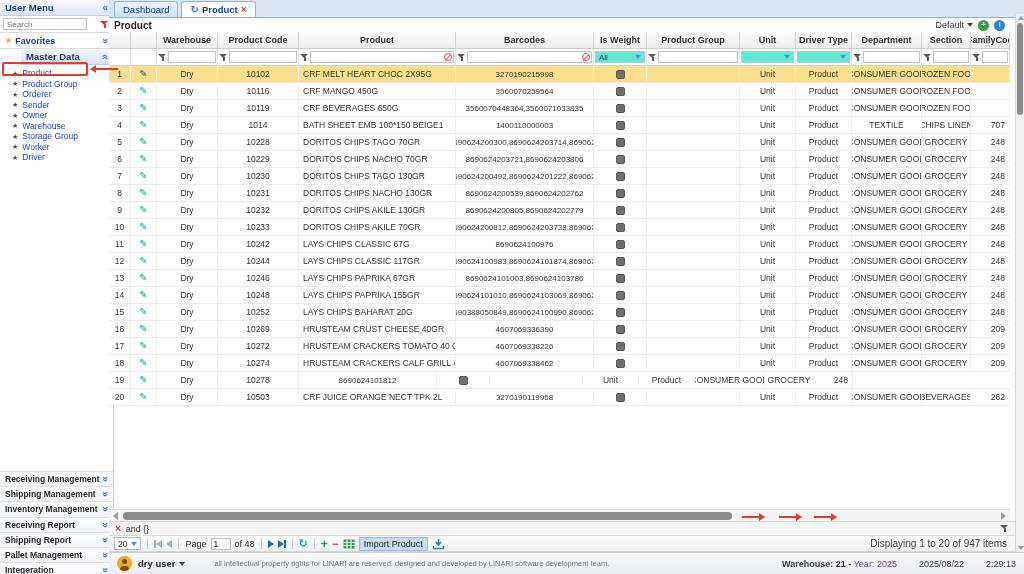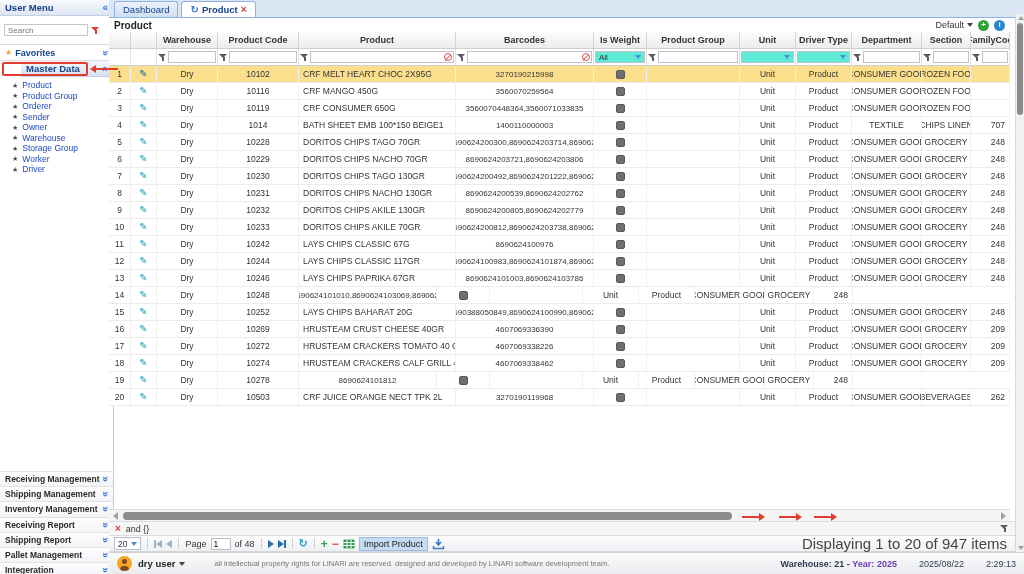--- a/index.html
+++ b/index.html
@@ -7,21 +7,21 @@
   body { font-family:"Liberation Sans","DejaVu Sans",sans-serif; background:#fff; position:relative; }
   .screen { position:absolute; inset:0; width:1024px; height:574px; background:#fff; }
 
   
   .sidebar { position:absolute; left:0; top:0; width:114px; height:574px; background:#fff; border-right:1px solid #c3cada; }
   .sb-header { height:16px; background:linear-gradient(#f8fafd,#dde5f3); border-bottom:1px solid #c4cfe4; color:#15428b; font-weight:bold; font-size:9.5px; display:flex; align-items:center; padding:0 5px; }
   .sb-header .chev { margin-left:auto; }
   .chev { color:#3b78cf; font-size:10px; font-weight:bold; display:inline-block; line-height:1; }
   .chev.down { transform:rotate(90deg); }
   .chev.up { transform:rotate(-90deg); }
-  .sb-search { height:29px; display:flex; align-items:center; gap:3px; padding:0 4px; border-bottom:1px solid #dcdcdc; }
+  .sb-search { height:17px; display:flex; align-items:center; gap:13px; padding:0 4px; border-bottom:1px solid #dcdcdc;justify-content:flex-end; }
   .sb-search input { width:84px; height:12px; border:1px solid #c6c6c6; font-size:8px; padding:0 3px; color:#666; outline:none; }
   .sb-fav { height:16px; display:flex; align-items:center; gap:3px; padding:0 5px; border-bottom:1px solid #dcdcdc; font-size:9px; font-weight:bold; color:#15428b; }
   .star { font-size:8px; line-height:1; }
   .star.gold { color:#f0a43c; }
   .star.dark { color:#4a4a4a; font-size:7px; }
   .sb-section { height:16px; background:linear-gradient(#f4f7fc,#d8e1f1); border-bottom:1px solid #c4cfe4; display:flex; align-items:center; padding:0 5px; font-size:9.5px; font-weight:bold; color:#15428b;margin-left:21px; }
   .sb-section .chev { margin-left:auto; }
   .sb-items { padding-top:3px; }
   .sb-item { height:10.5px; display:flex; align-items:center; gap:4px; padding-left:12px; font-size:8.5px; color:#1e47c0; cursor:pointer; white-space:nowrap; }
   .sb-accordions { position:absolute; left:0; right:0; top:471px; }
@@ -94,32 +94,32 @@
   .nav-ico { display:flex; align-items:center; cursor:pointer; }
   .tri-l { width:0;height:0;border-top:4px solid transparent;border-bottom:4px solid transparent;border-right:6px solid #2e6da4; }
   .tri-r { width:0;height:0;border-top:4px solid transparent;border-bottom:4px solid transparent;border-left:6px solid #2e6da4; }
   .tri-l.dis { border-right-color:#9db3c6; } .tri-first .bar, .tri-last .bar { width:2px; height:8px; background:#9db3c6; }
   .tri-last .bar2 { width:2px; height:8px; background:#2e6da4; }
   .page-input { width:20px; height:12px; border:1px solid #b9bdc9; font-size:8.5px; text-align:left; padding:0 2px; outline:none; }
   .ref-ico { color:#1899c6; font-size:11px; font-weight:bold; }
   .plus-ico { color:#2e9e4f; font-size:12px; font-weight:bold; }
   .minus-ico { color:#d9534f; font-size:12px; font-weight:bold; }
   .import-btn { height:14px; display:flex; align-items:center; padding:0 4px; background:#c7dbf3; border:1px solid #99bbe8; font-size:9px; color:#222; cursor:pointer; }
-  .status { margin-left:auto; padding-right:12px; font-size:15px; color:#444; }
+  .status { margin-left:auto; padding-right:12px; font-size:10px; color:#444; }
 
   
   .footer { position:absolute; left:0; top:552px; right:0; height:22px; background:linear-gradient(#fbfbfb,#e9ebef); border-top:1px solid #cfcfcf; display:flex; align-items:center; padding:0 8px; gap:6px; }
   .avatar { width:15px; height:15px; border-radius:50%; background:#f5a623; position:relative; overflow:hidden; flex:none; }
   .avatar::before { content:""; position:absolute; top:2.5px; left:5px; width:5px; height:5px; border-radius:50%; background:#7c4a21; }
   .avatar::after { content:""; position:absolute; bottom:0; left:3px; width:9px; height:5px; border-radius:4px 4px 0 0; background:#7c4a21; }
   .user-name { font-size:9.5px; font-weight:bold; color:#222; display:flex; align-items:center; gap:3px; cursor:pointer; }
   .copyright { font-size:7.5px; color:#777; margin-left:24px; }
   .foot-right { margin-left:auto; display:flex; align-items:center; gap:22px; font-size:9px; color:#33384d; }
   .wh-year b { font-weight:bold; color:#33384d; }
-  .wh-year .yr { color:#6a3bb5; font-weight:bold; }
+  .wh-year .yr { color:#6a3bb5; font-weight:normal; }
 
   
   .vscroll { position:absolute; right:0; top:14px; width:9px; bottom:22px; background:#f1f1f1; border-left:1px solid #d8d8d8; }
   .vs-up { position:absolute; top:2px; left:1.5px; width:0; height:0; border-left:3px solid transparent; border-right:3px solid transparent; border-bottom:4px solid #9aa0a8; }
   .vs-down { position:absolute; bottom:2px; left:1.5px; width:0; height:0; border-left:3px solid transparent; border-right:3px solid transparent; border-top:4px solid #9aa0a8; }
   .vs-thumb { position:absolute; top:9px; left:1px; width:6px; height:92px; background:#8b8b8b; border-radius:3px; }
 
   
   .ann-box { position:absolute; left:2px; top:62px; width:86px; height:14px; border:2px solid #e23b30; border-radius:2px; z-index:50; pointer-events:none; }
   .red-arrow { position:absolute; height:2px; background:#e23b30; z-index:50; pointer-events:none; }
@@ -375,21 +375,21 @@
             <div class="g-cell c-fam right"></div>
           </div>
 
           <div class="g-flex g-row">
             <div class="g-cell c-num">3</div>
             <div class="g-cell c-edit">
               <span class="pencil">✎</span>
             </div>
             <div class="g-cell c-wh">Dry</div>
             <div class="g-cell c-code">10119</div>
-            <div class="g-cell c-prod left">CRF CONSUMER 650G</div>
+            <div class="g-cell c-prod left">CRF BEVERAGES 650G</div>
             <div class="g-cell c-bar bar">3560070448364,3560071033835</div>
             <div class="g-cell c-isw">
               <span class="chk"></span>
             </div>
             <div class="g-cell c-pg"></div>
             <div class="g-cell c-unit">Unit</div>
             <div class="g-cell c-pt">Product</div>
             <div class="g-cell c-dept">CONSUMER GOOD</div>
             <div class="g-cell c-sec">FROZEN FOOD</div>
             <div class="g-cell c-fam right"></div>
@@ -595,20 +595,21 @@
             <div class="g-cell c-fam right">248</div>
           </div>
 
           <div class="g-flex g-row">
             <div class="g-cell c-num">14</div>
             <div class="g-cell c-edit">
               <span class="pencil">✎</span>
             </div>
             <div class="g-cell c-wh">Dry</div>
             <div class="g-cell c-code">10248</div>
+            <div class="g-cell c-prod left">LAYS CHIPS PAPRIKA 155GR</div>
             <div class="g-cell c-bar bar">8690624101010,8690624103069,8690624</div>
             <div class="g-cell c-isw">
               <span class="chk"></span>
             </div>
             <div class="g-cell c-pg"></div>
             <div class="g-cell c-unit">Unit</div>
             <div class="g-cell c-pt">Product</div>
             <div class="g-cell c-dept">CONSUMER GOOD</div>
             <div class="g-cell c-sec">GROCERY</div>
             <div class="g-cell c-fam right">248</div>

